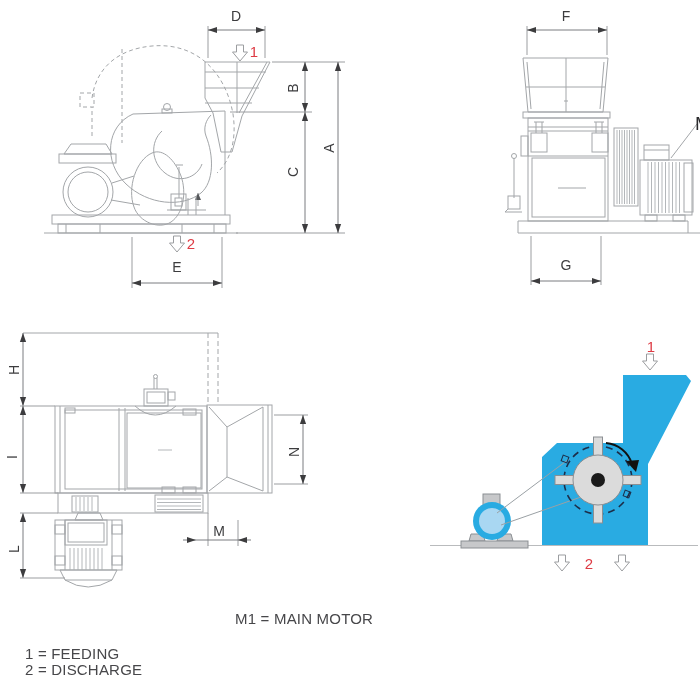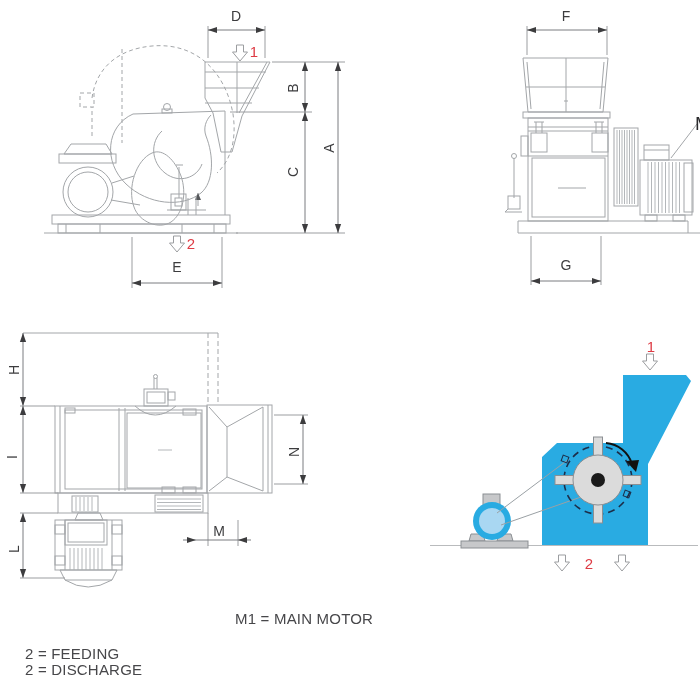--- a/index.html
+++ b/index.html
@@ -257,17 +257,17 @@
 
     <polygon class="flow" points="646.5,354 653.5,354 653.5,361 657.5,361 650,370 642.5,361 646.5,361"></polygon>
     <polygon class="flow" points="558.5,555 565.5,555 565.5,562 569.5,562 562,571 554.5,562 558.5,562"></polygon>
     <polygon class="flow" points="618.5,555 625.5,555 625.5,562 629.5,562 622,571 614.5,562 618.5,562"></polygon>
     <text class="red" x="651" y="352">1</text>
     <text class="red" x="589" y="569">2</text>
   </g>
 </svg>
 
   <div>
-    <div class="legend-line" style="left:25px;top:645px;">2 = FEEDING</div>
+    <div class="legend-line" style="left:25px;top:645px;">1 = FEEDING</div>
     <div class="legend-line" style="left:25px;top:661px;text-align:right;">2 = DISCHARGE</div>
     <div class="legend-line" style="left:235px;top:610px;">M1 = MAIN MOTOR</div>
   </div>
 </div>
 
 </body></html>

